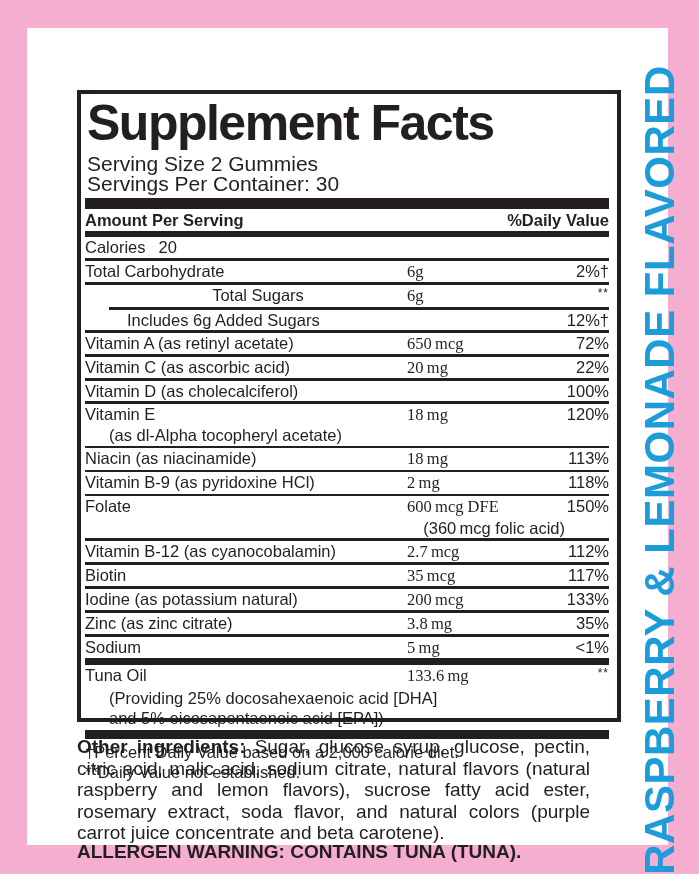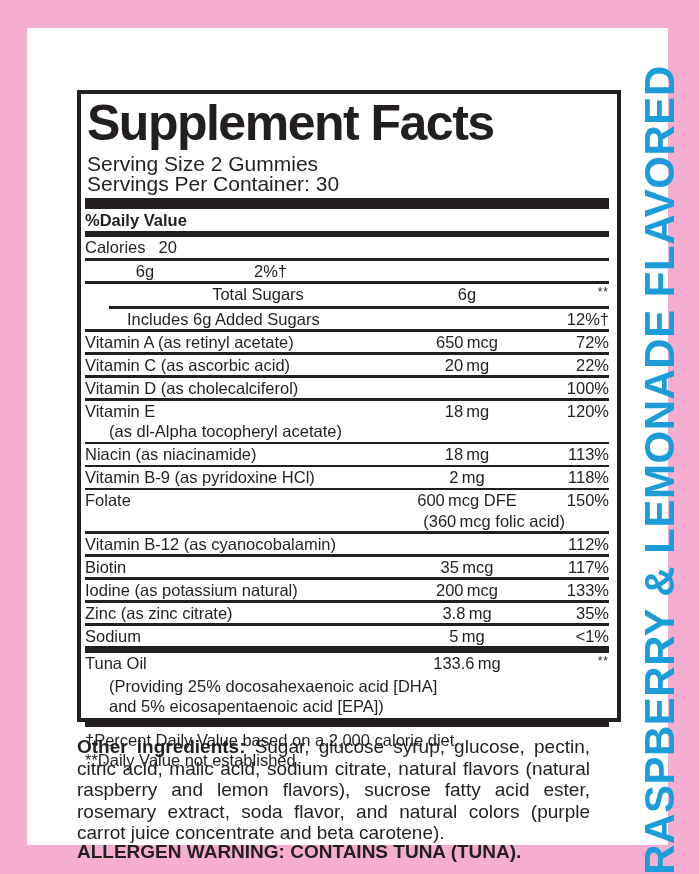--- a/index.html
+++ b/index.html
@@ -30,21 +30,21 @@
   .bar { background:#231f20; }
   .bar-top { height:11px; margin-top:5px; }
   .bar-head { height:6px; }
   .bar-mid { height:7px; }
   .bar-foot { height:9px; margin-top:1px; margin-bottom:3px; }
   .header-row { display:flex; font-weight:bold; line-height:22px; }
   .header-row .hl { flex:1; }
   .header-row .hr { text-align:center; }
   .trow { display:flex; align-items:baseline; line-height:20.5px; }
   .trow .name { flex:1; white-space:nowrap; }
-  .trow .amt { width:120px; text-align:center; white-space:nowrap; }
+  .trow .amt { width:120px; text-align:left; white-space:nowrap;font-family:Liberation Serif, serif; }
   .trow .dv { width:82px; text-align:right; white-space:nowrap; }
   .dv.star, .star { font-size:12px; letter-spacing:1px; position:relative; top:-4px; }
   .ind0 { padding-left:0; } .ind1 { padding-left:24px;text-align:center; } .ind2 { padding-left:42px; }
   .divider { height:2.5px; background:#231f20; }
   .divider.indent { margin-left:24px; }
   .subrow { line-height:20.5px; }
   .subrow.left { padding-left:24px; }
   .subrow.right { text-align:right; padding-right:44px; }
   .calorie-row { display:flex; line-height:21px; }
   .calorie-row .cv { margin-left:13px;text-align:right; }
@@ -73,33 +73,35 @@
 <div class="white-panel">
 
   <div class="facts-box">
     <div class="sf-title">Supplement Facts</div>
     <div class="serving-line">Serving Size 2 Gummies</div>
     <div class="serving-line">Servings Per Container: 30</div>
 
     <div class="bar bar-top"></div>
 
     <div class="header-row">
+      <span class="hl">Amount Per Serving</span>
       <span class="hr">%Daily Value</span>
     </div>
 
     <div class="bar bar-head"></div>
 
     <div class="calorie-row">
       <span>Calories</span>
       <span class="cv">20</span>
     </div>
 
     <div>
         <div class="divider"></div>
         <div class="trow">
+          <span class="name ind0">Total Carbohydrate</span>
           <span class="amt">6g</span>
           <span class="dv">2%†</span>
         </div>
         <div class="divider"></div>
         <div class="trow">
           <span class="name ind1">Total Sugars</span>
           <span class="amt">6g</span>
           <span class="dv star">**</span>
         </div>
         <div class="divider indent"></div>
@@ -147,20 +149,21 @@
         <div class="divider"></div>
         <div class="trow">
           <span class="name ind0">Folate</span>
           <span class="amt">600 mcg DFE</span>
           <span class="dv">150%</span>
         </div>
         <div class="subrow right">(360 mcg folic acid)</div>
         <div class="divider"></div>
         <div class="trow">
           <span class="name ind0">Vitamin B-12 (as cyanocobalamin)</span>
+          <span class="amt">2.7 mcg</span>
           <span class="dv">112%</span>
         </div>
         <div class="divider"></div>
         <div class="trow">
           <span class="name ind0">Biotin</span>
           <span class="amt">35 mcg</span>
           <span class="dv">117%</span>
         </div>
         <div class="divider"></div>
         <div class="trow">

